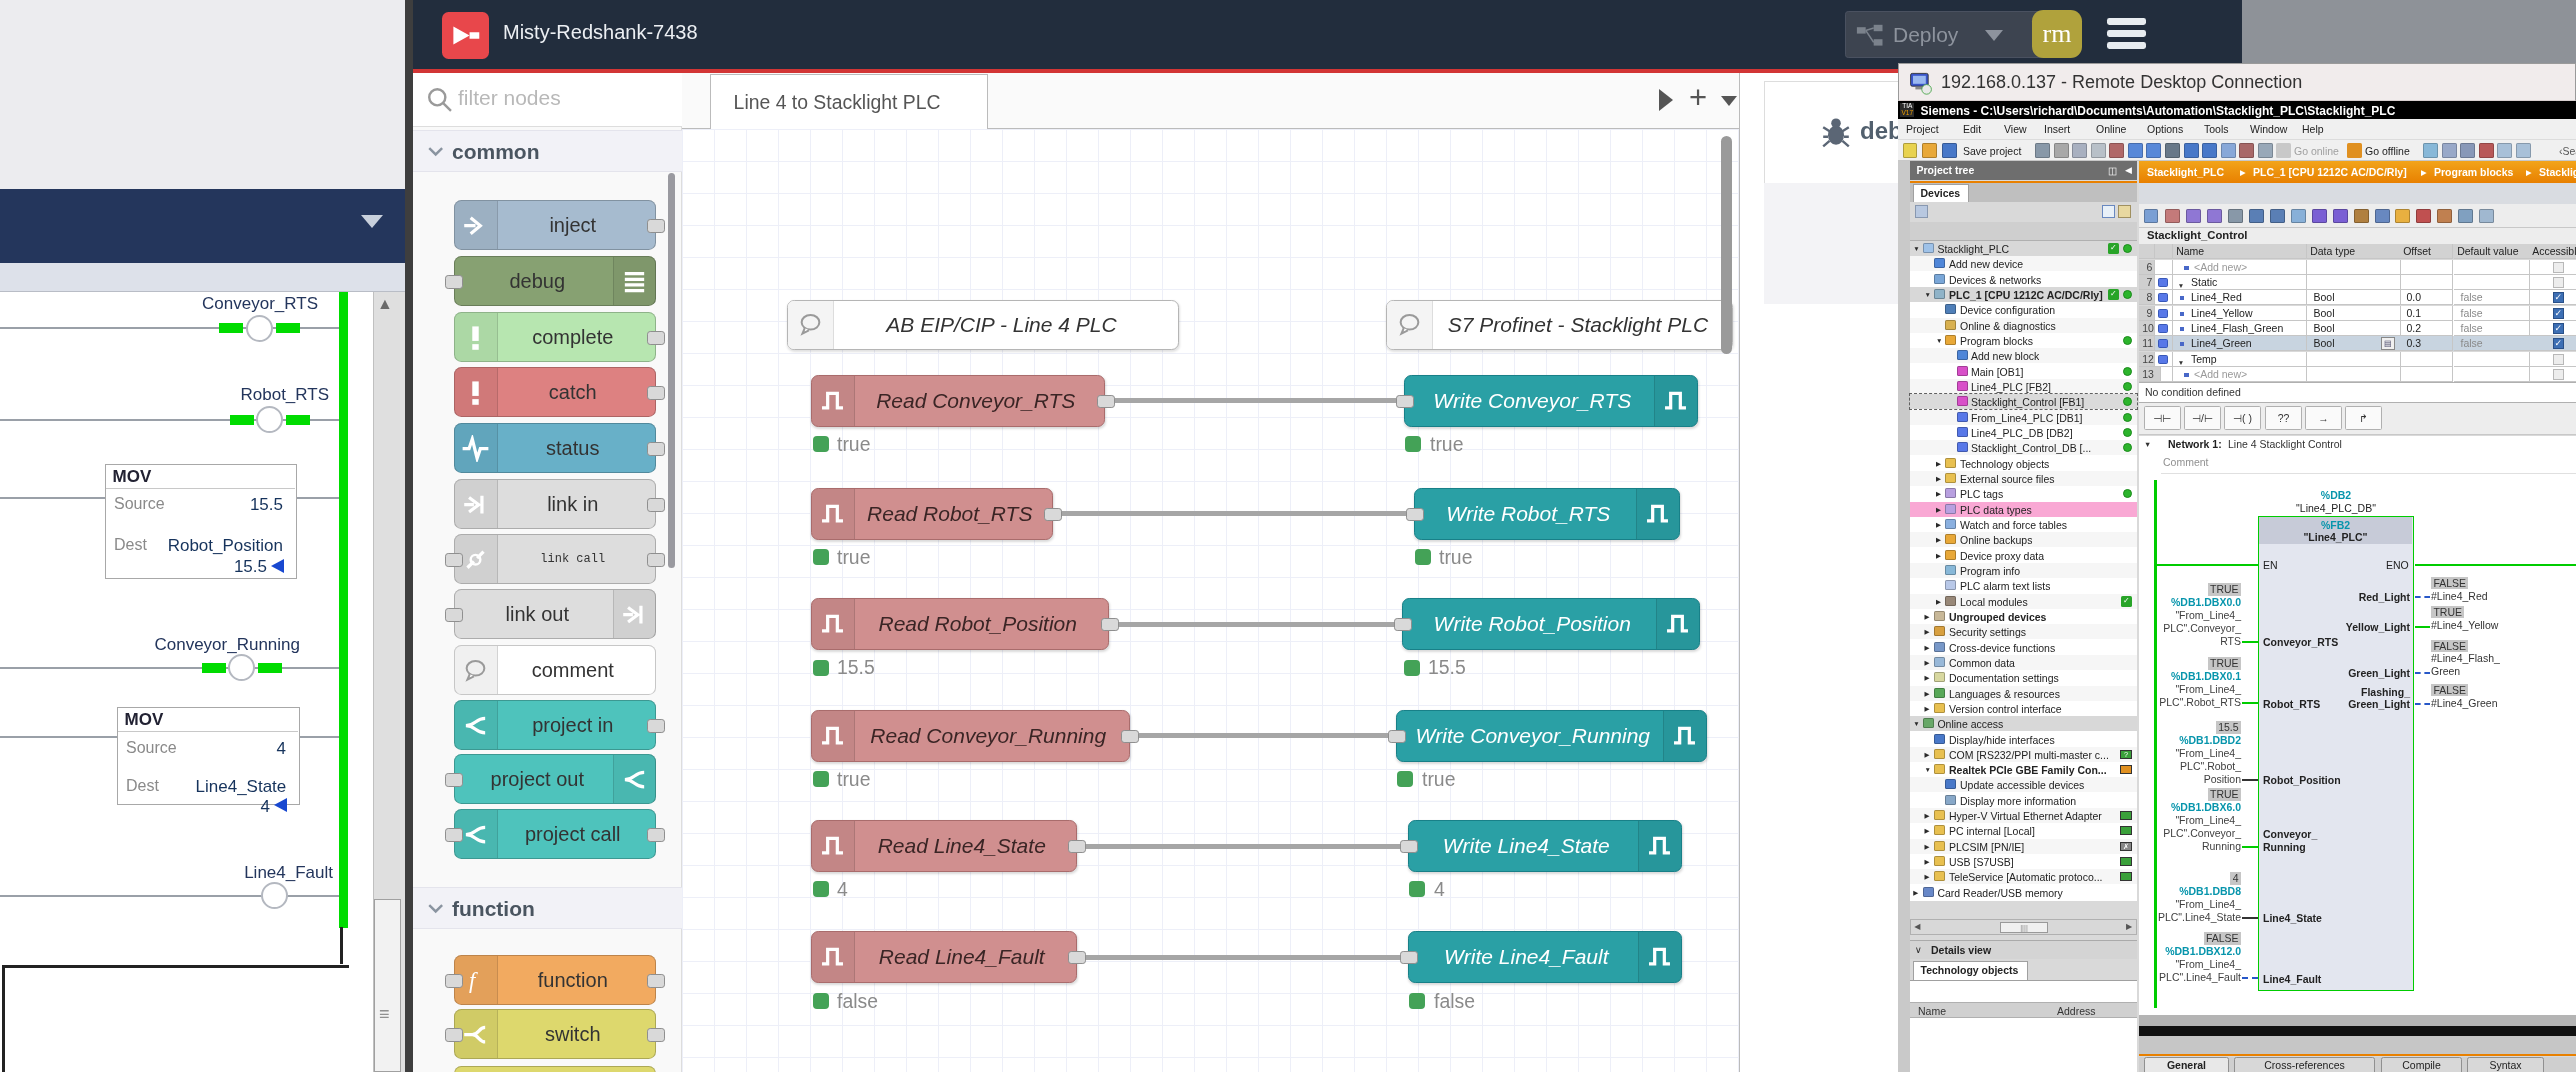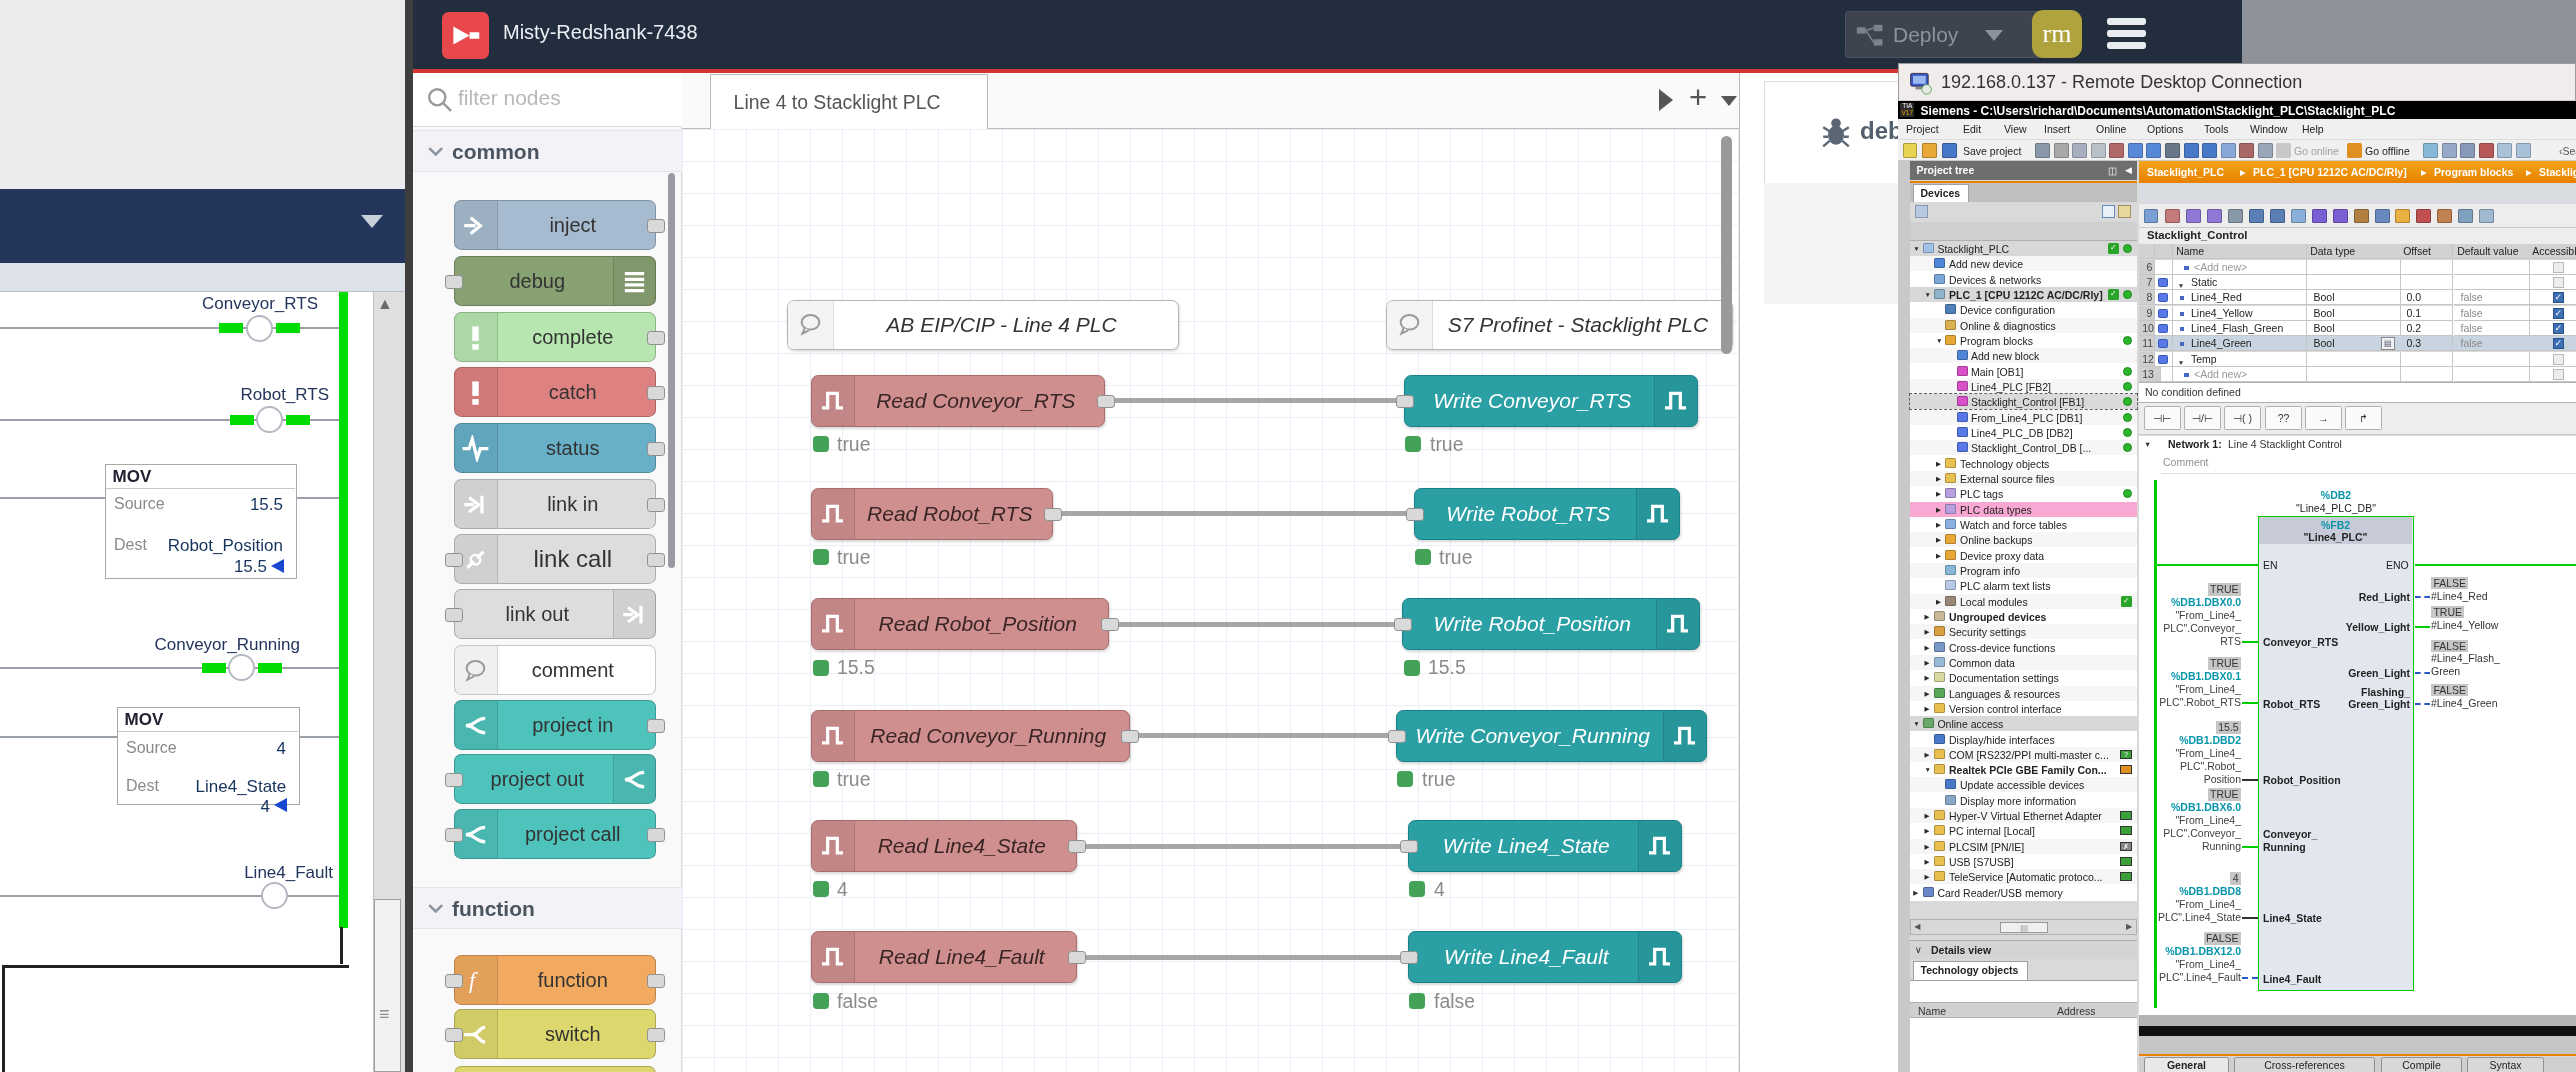--- a/index.html
+++ b/index.html
@@ -191,21 +191,21 @@
           <div style="position: absolute; inset: 0px 6.5px 0px 42px; display: flex; align-items: center; justify-content: center; font-size: 20px; color: rgb(51, 51, 51);">link in</div>
           <div class="port" style="position: absolute; left: 192px; top: 18px;"></div>
         </div>
         <div class="pal-node" style="position: absolute; width: 202px; height: 50px; background: rgb(221, 221, 221); left: 41px; top: 461px;">
           <div class="iconbox" style="position: absolute; left: 0px; top: 0px; border-right: 0.8px solid rgba(0, 0, 0, 0.12); border-radius: 5.6px 0px 0px 5.6px;">
             <div style="margin:10.5px 0 0 5.6px;"><svg width="29" height="27.4" viewBox="0 0 36 34">
                 <circle cx="18" cy="17" r="6" stroke="#fff" stroke-width="3" fill="none"></circle>
                 <path d="M8 27 l8 -8 M28 7 l-8 8" stroke="#fff" stroke-width="4"></path>
               </svg></div>
           </div>
-          <div style="position: absolute; inset: 0px 6.5px 0px 42px; display: flex; align-items: center; justify-content: center; font-size: 24px; color: rgb(51, 51, 51);">link call</div>
+          <div style="position: absolute; inset: 0px 6.5px 0px 42px; display: flex; align-items: center; justify-content: center; font-size: 12px; color: rgb(51, 51, 51); font-family: Liberation Mono, monospace;">link call</div>
           <div class="port" style="position: absolute; left: -10.5px; top: 18px;"></div>
           <div class="port" style="position: absolute; left: 192px; top: 18px;"></div>
         </div>
         <div class="pal-node" style="position: absolute; width: 202px; height: 50px; background: rgb(221, 221, 221); left: 41px; top: 516px;">
           <div class="iconbox" style="position: absolute; left: 158px; top: 0px; border-left: 0.8px solid rgba(0, 0, 0, 0.12); border-radius: 0px 5.6px 5.6px 0px;">
             <div style="margin:10.5px 0 0 5.6px;"><svg width="29" height="27.4" viewBox="0 0 36 34">
                 <path d="M4 17 h12 M10 8 l12 9 -12 9 M26 6 v22" stroke="#fff" stroke-width="4" fill="none"></path>
               </svg></div>
           </div>
           <div style="position: absolute; inset: 0px 42px 0px 6.5px; display: flex; align-items: center; justify-content: center; font-size: 20px; color: rgb(51, 51, 51);">link out</div>

